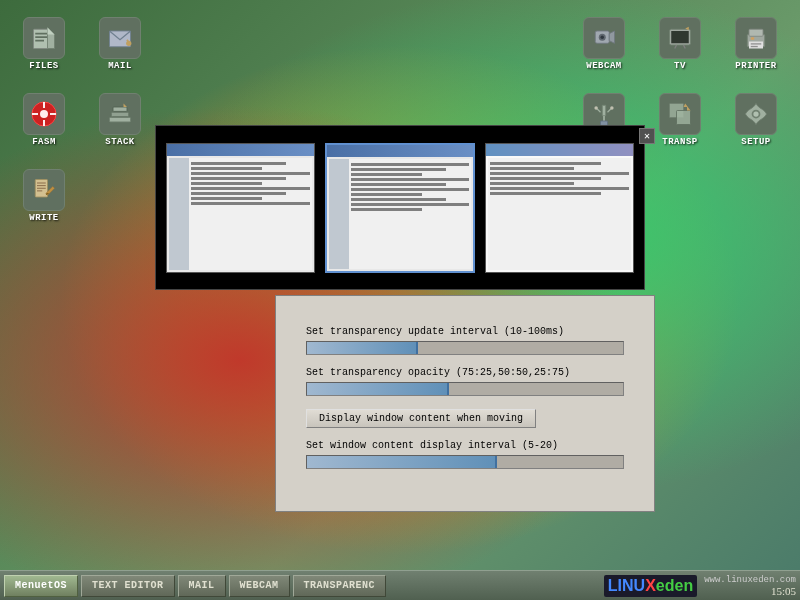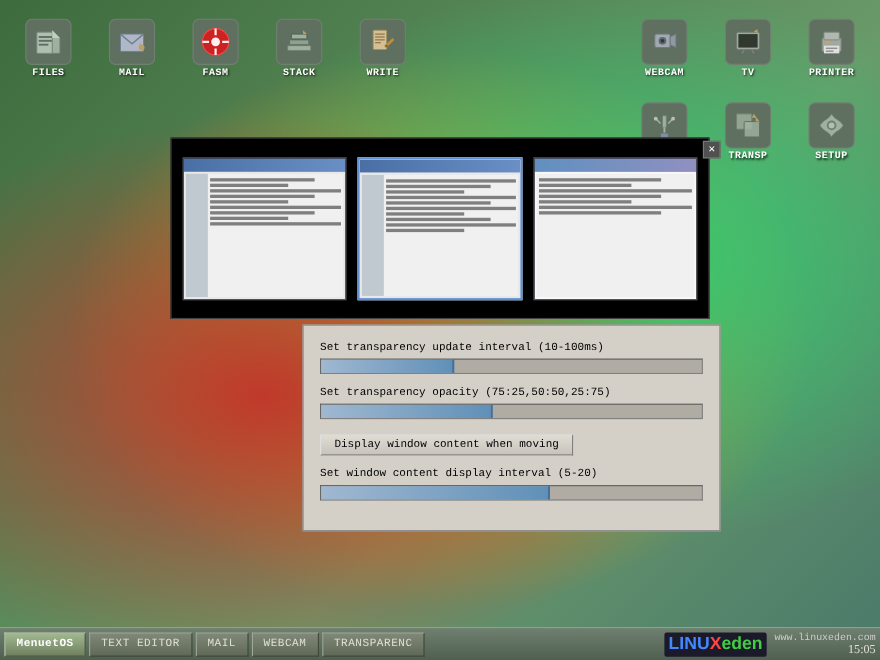--- a/index.html
+++ b/index.html
@@ -22,21 +22,21 @@
                   radial-gradient(ellipse at 50% 50%, #f39c12 0%, transparent 60%),
                   linear-gradient(135deg, #3d6b3d 0%, #5a8a5a 40%, #6a9a6a 60%, #4a7a6a 100%);
     }
 
     
     .desktop-icons-left {
       position: absolute;
       top: 10px;
       left: 10px;
       display: flex;
-      flex-direction: row;
+      flex-direction: column;
       gap: 8px;
     }
 
     .desktop-icons-right {
       position: absolute;
       top: 10px;
       right: 10px;
       display: flex;
       flex-direction: column;
       gap: 8px;
@@ -164,21 +164,21 @@
     }
 
     
     .settings-panel {
       position: absolute;
       top: 295px;
       left: 275px;
       width: 380px;
       background: #d4d0c8;
       border: 1px solid #808080;
-      padding: 15px;
+      padding: 30px;
     }
 
     .settings-row {
       margin-bottom: 12px;
     }
 
     .settings-label {
       font-size: 10px;
       color: #000;
       font-family: 'Courier New', monospace;
@@ -229,21 +229,21 @@
       padding: 0 4px;
       gap: 3px;
       z-index: 100;
     }
 
     .taskbar-btn {
       height: 22px;
       padding: 0 10px;
       font-size: 10px;
       font-family: 'Courier New', monospace;
-      font-weight: normal;
+      font-weight: bold;
       cursor: pointer;
       display: flex;
       align-items: center;
       border: 1px solid;
       letter-spacing: 0.5px;
     }
 
     .taskbar-btn.start {
       background: linear-gradient(180deg, #a0b890 0%, #708060 100%);
       border-color: #c0d0b0 #506040 #506040 #c0d0b0;

